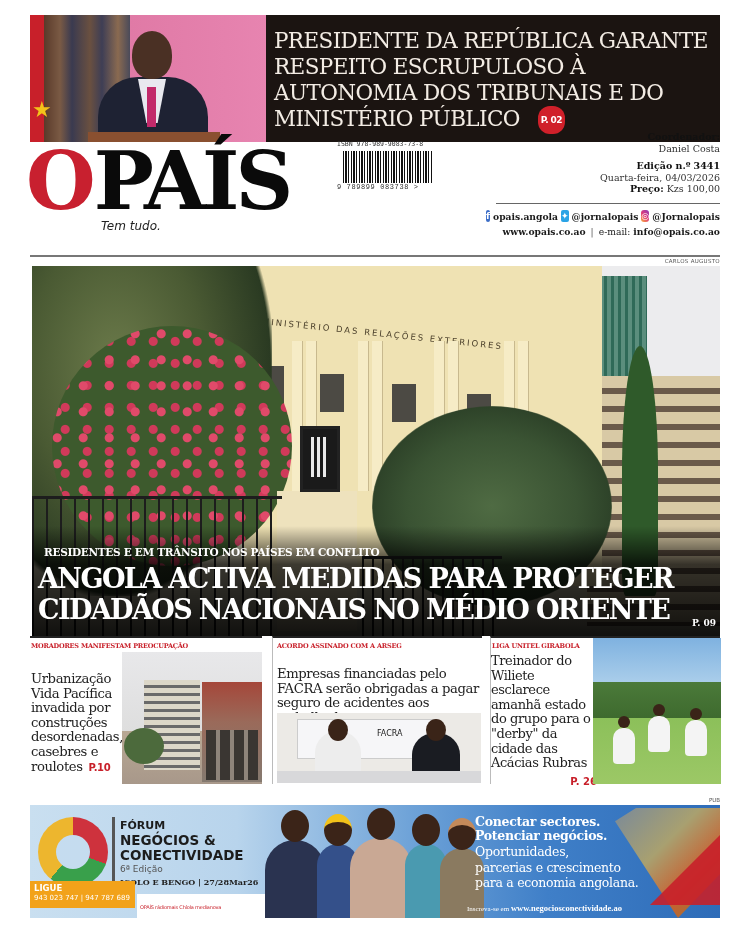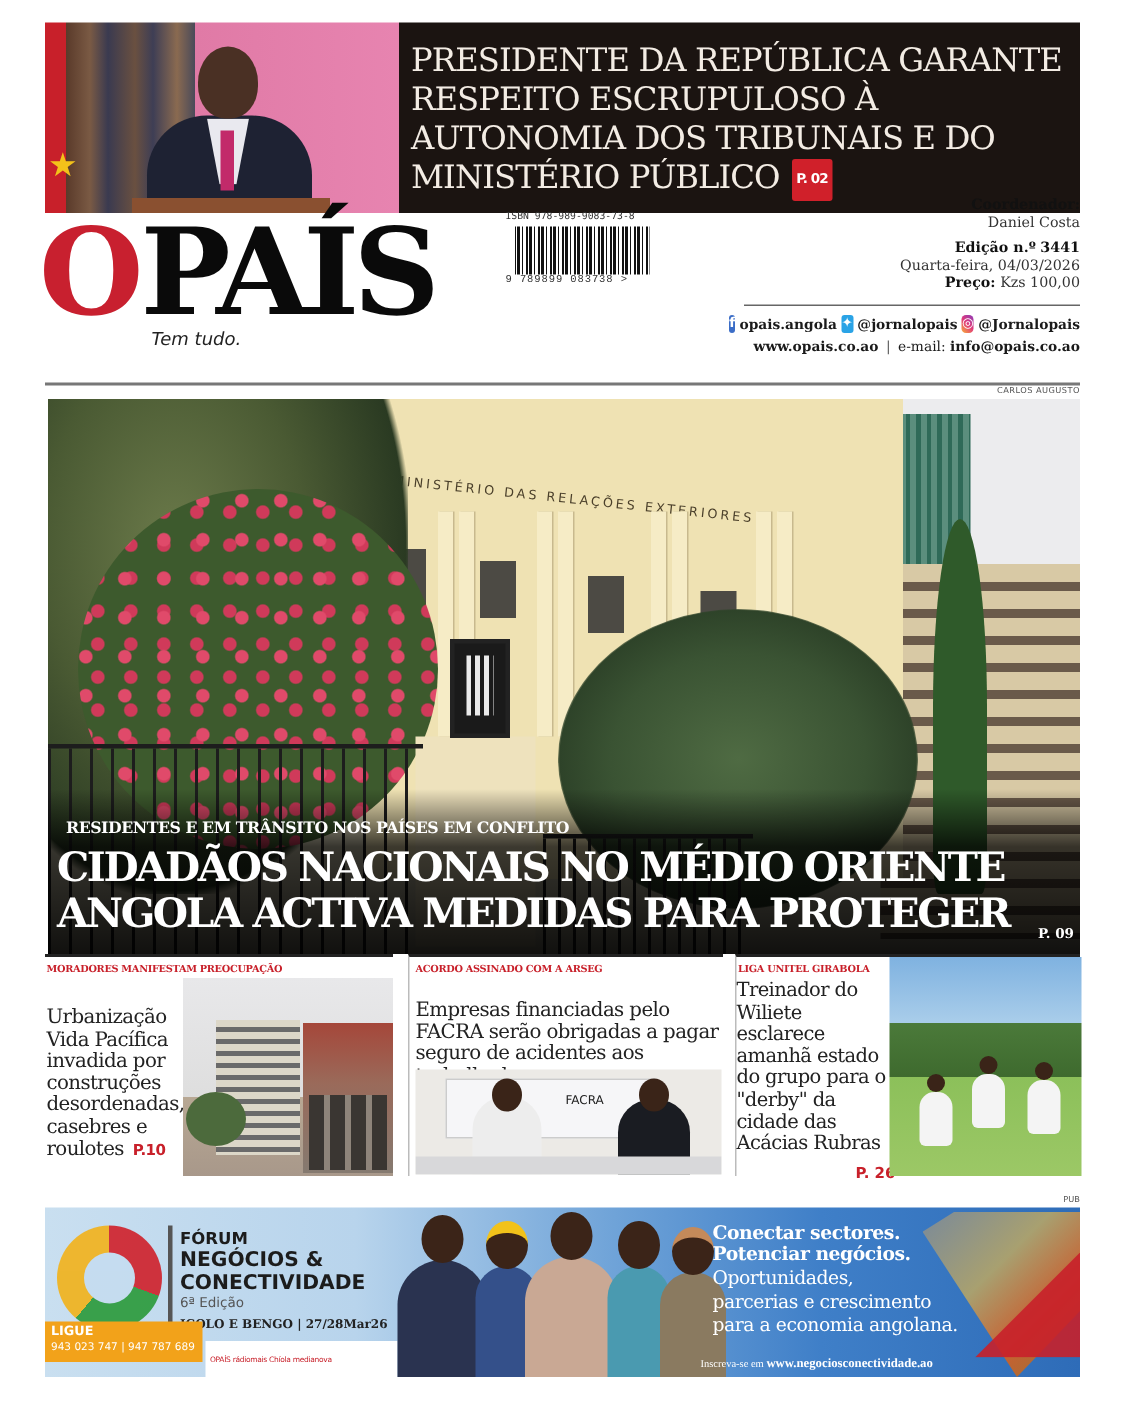--- a/index.html
+++ b/index.html
@@ -11,21 +11,21 @@
   #teaser-photo { width: 236px; height: 127px; position: relative; overflow: hidden;
     background: linear-gradient(90deg, #c8202a 0px, #c8202a 14px, #5a3a2a 14px, #7a5a44 30px, #3a3a50 42px, #6a5040 60px, #3e3e55 72px, #8a6a50 88px, #4a4a5a 100px, #e07aa6 100px, #e784b0 236px); }
   #teaser-photo .star { position: absolute; left: 2px; top: 82px; color: #f3c21a; font-size: 22px; }
   #teaser-photo .person-head { position: absolute; left: 102px; top: 16px; width: 40px; height: 48px; border-radius: 50% 50% 45% 45%; background: #4a3024; }
   #teaser-photo .person-body { position: absolute; left: 68px; top: 62px; width: 110px; height: 70px; border-radius: 40px 40px 0 0; background: #1e2233; }
   #teaser-photo .shirt { position: absolute; left: 108px; top: 64px; width: 28px; height: 44px; background: #e9e9ef; clip-path: polygon(0 0,100% 0,70% 100%,30% 100%); }
   #teaser-photo .tie { position: absolute; left: 117px; top: 72px; width: 9px; height: 40px; background: #c22a6a; }
   #teaser-photo .podium { position: absolute; left: 58px; top: 117px; width: 132px; height: 12px; background: #8a5030; }
   #teaser-text { flex: 1; background: #1b1411; padding: 13px 10px 0 8px; position: relative; }
   #teaser-headline { color: #f3ece4; font-family: "DejaVu Serif", serif; font-size: 21.5px; line-height: 26px; letter-spacing: -0.6px; font-weight: normal; }
-  .page-tag { display: inline-block; background: #d0202a; color: #fff; font-family: "DejaVu Sans", sans-serif; font-weight: bold; font-size: 9px; padding: 1px 3px; border-radius: 2px; vertical-align: middle; margin-left: 8px; }
+  .page-tag { display: inline-block; background: #d0202a; color: #fff; font-family: "DejaVu Sans", sans-serif; font-weight: bold; font-size: 9px; padding: 1px 3px; border-radius: 12px; vertical-align: middle; margin-left: 18px; }
 
   
   #masthead { left: 30px; top: 133px; width: 690px; height: 110px; }
   #logo { position: absolute; left: -4px; top: 0; font-family: "DejaVu Serif", serif; font-weight: bold; font-size: 80px; letter-spacing: -4px; line-height: 96px; }
   #logo .o { color: #c8202f; margin-right: 2px; }
   #logo .pais { color: #0a0a0a; }
   #tagline { position: absolute; left: 71px; top: 86px; font-family: "DejaVu Sans", sans-serif; font-style: italic; font-size: 12px; color: #222; }
   #isbn-block { position: absolute; left: 307px; top: 7px; width: 110px; }
   #isbn-text { font-family: "DejaVu Sans Mono", monospace; font-size: 6.5px; color: #333; }
   #barcode { margin-top: 3px; width: 90px; height: 32px; margin-left: 6px;
@@ -205,22 +205,22 @@
   <div id="palm-left"></div>
   <div id="flowers"></div>
   <div id="palm-center"></div>
   <div id="pillar"></div>
   <div id="lantern"></div>
   <div id="fence-left"></div>
   <div id="fence-right"></div>
   <div id="main-shade"></div>
   <div id="main-kicker">RESIDENTES E EM TRÂNSITO NOS PAÍSES EM CONFLITO</div>
   <h1 id="main-headline">
+    <div>ANGOLA ACTIVA MEDIDAS PARA PROTEGER</div>
     <div>CIDADÃOS NACIONAIS NO MÉDIO ORIENTE</div>
-    <div>ANGOLA ACTIVA MEDIDAS PARA PROTEGER</div>
   </h1>
   <div id="main-page">P. 09</div>
 </div>
 
 <div id="story-1" class="abs story">
   <div class="kicker">MORADORES MANIFESTAM PREOCUPAÇÃO</div>
   <div class="story-title"><span>Urbanização Vida Pacífica invadida por construções desordenadas, casebres e roulotes</span><span class="page-ref">P.10</span></div>
   <div class="photo">
     <div class="tower"></div>
     <div class="constr"></div>

